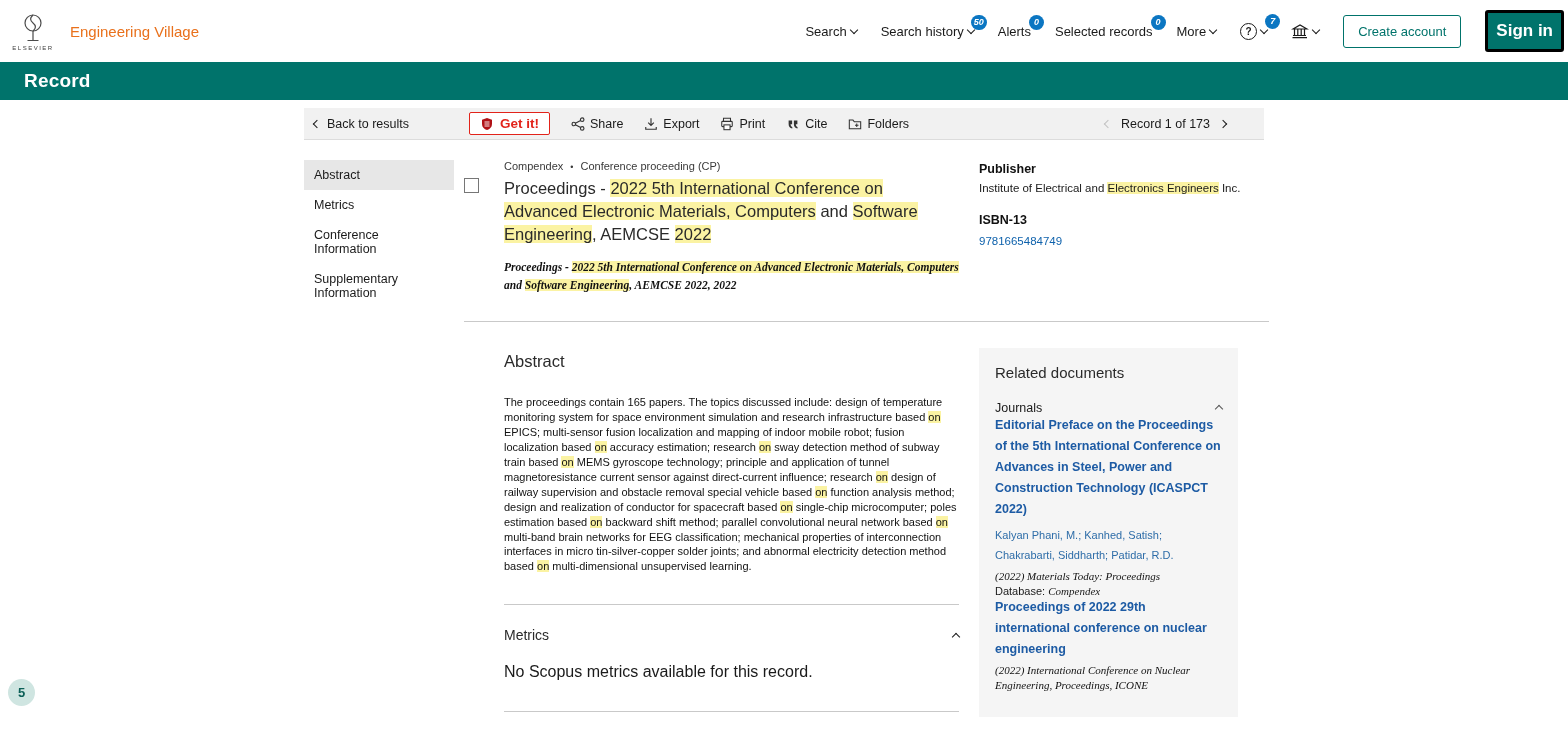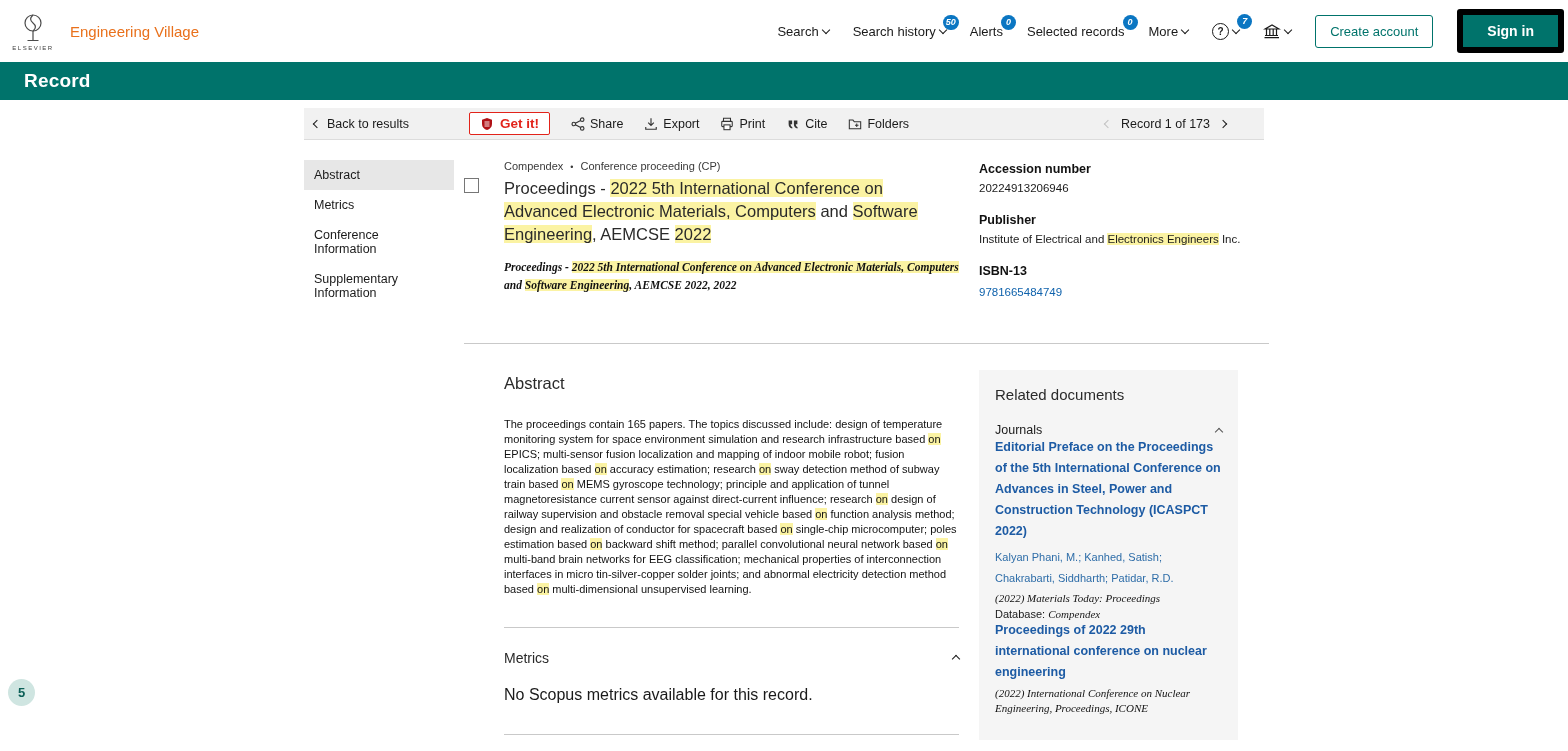--- a/index.html
+++ b/index.html
@@ -15,22 +15,22 @@
   .logo-text { font-size:6px; letter-spacing:1.5px; color:#3c3c3c; margin-top:1px; }
   .brand-name { color:#E9711C; font-size:15px; }
   .top-nav { margin-left:auto; display:flex; align-items:center; gap:24px; font-size:13px; }
   .nav-item { position:relative; display:flex; align-items:center; gap:4px; cursor:pointer; white-space:nowrap; }
   .badge { position:absolute; top:-9px; right:-13px; min-width:15px; height:15px; padding:0 3px; border-radius:8px;
            background:#0B76C2; color:#fff; font-size:9px; font-weight:bold; display:flex; align-items:center; justify-content:center;font-style:italic; }
   .qcircle { width:17px; height:17px; border:1.4px solid #1a1a1a; border-radius:50%; display:inline-flex;
              align-items:center; justify-content:center; font-size:10px; font-weight:bold; }
   .btn-outline { background:#fff; border:1px solid #00736B; color:#00736B; font-size:13px; padding:8px 14px;
                  border-radius:3px; cursor:pointer; font-family:inherit; }
-  .btn-solid { background:#00736B; border:6px solid #000000; color:#fff; font-size:14px; font-weight:bold;
-               padding:8px 24px; border-radius:3px; cursor:pointer; font-family:inherit; }
+  .btn-solid { background:#00736B; border:3px solid #000000; color:#fff; font-size:17px; font-weight:bold;
+               padding:8px 8px; border-radius:3px; cursor:pointer; font-family:inherit; }
 
   
   .chev { display:inline-block; width:6px; height:6px; border-right:1.5px solid currentColor; border-bottom:1.5px solid currentColor; flex:none; }
   .chev.down { transform:rotate(45deg); margin-top:-3px; }
   .chev.up { transform:rotate(-135deg); margin-top:3px; }
   .chev.left { transform:rotate(135deg); }
   .chev.right { transform:rotate(-45deg); }
   .chev.disabled { color:#c2c2c2; }
 
   
@@ -237,24 +237,20 @@
             <div class="srcline">
               <span>Compendex</span>
               <span class="dot"></span>
               <span>Conference proceeding (CP)</span>
             </div>
             <h2 class="rec-title"><span>Proceedings - </span><span class="hl">2022 5th International Conference on Advanced Electronic Materials, Computers</span><span> and </span><span class="hl">Software Engineering</span><span>, AEMCSE </span><span class="hl">2022</span><span></span></h2>
             <p class="citation"><span>Proceedings - </span><span class="hl">2022 5th International Conference on Advanced Electronic Materials, Computers</span><span> and </span><span class="hl">Software Engineering</span><span>, AEMCSE 2022, 2022</span></p>
           </div>
           <div class="metacol">
             <div class="metagroup">
-              <div class="metalabel">Accession number</div>
-              <div class="metaval">20224913206946</div>
-            </div>
-            <div class="metagroup">
               <div class="metalabel">Publisher</div>
               <div class="metaval"><span>Institute of Electrical and </span><span class="hl">Electronics Engineers</span><span> Inc.</span></div>
             </div>
             <div class="metagroup">
               <div class="metalabel">ISBN-13</div>
               <a class="metaval link">9781665484749</a>
             </div>
           </div>
         </div>
 

